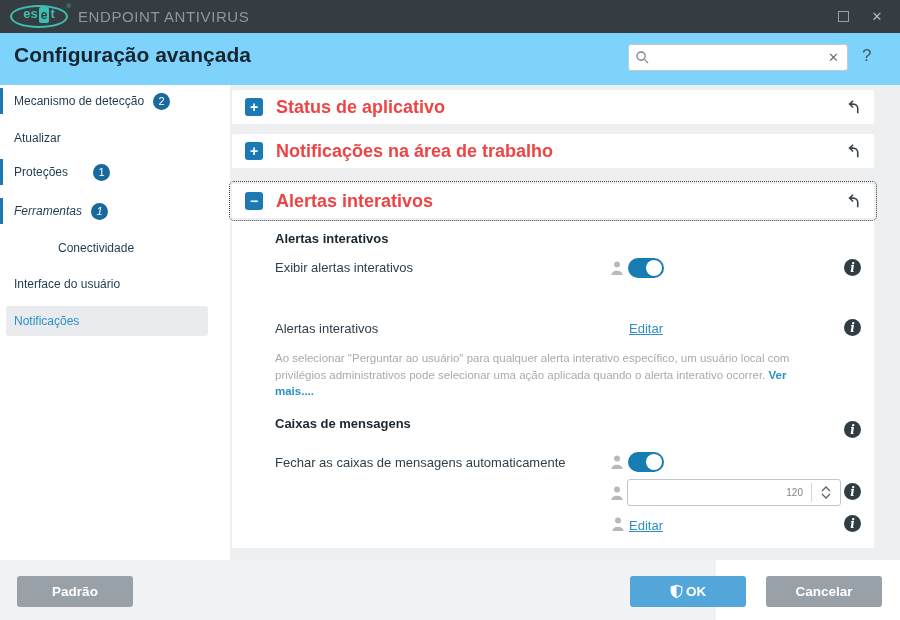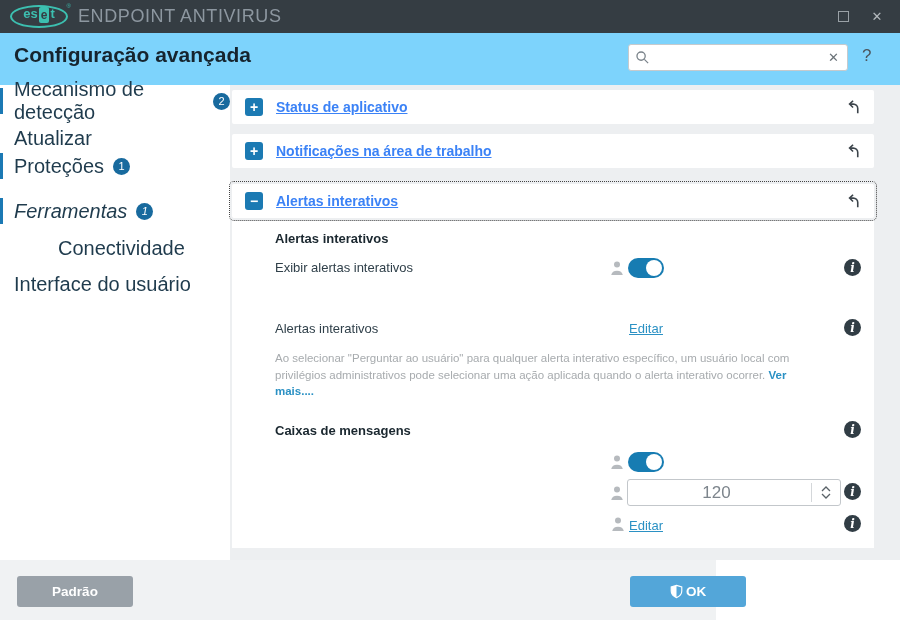--- a/index.html
+++ b/index.html
@@ -5,63 +5,63 @@
   html,body{margin:0;padding:0;background:#dfe2e5;}
   *{box-sizing:border-box;font-family:"Liberation Sans","DejaVu Sans",sans-serif;}
   .window{position:relative;width:900px;height:620px;background:#ffffff;overflow:hidden;}
 
   
   .titlebar{position:absolute;top:0;left:0;width:900px;height:33px;background:#353d43;display:flex;align-items:center;}
   .logo{position:relative;margin-left:10px;width:58px;height:23px;border:2px solid #3cbfb0;border-radius:50%;display:flex;align-items:flex-start;justify-content:center;gap:1px;}
   .logo .lt{color:#3cbfb0;font-weight:bold;font-size:13px;line-height:1;}
   .logo .box{background:#3cbfb0;color:#353d43;font-weight:bold;font-size:12px;line-height:1;border-radius:2px;padding:2px 2px;}
   .logo .reg{position:absolute;top:-4px;right:-5px;color:#3cbfb0;font-size:6px;}
-  .brand{margin-left:10px;color:#8d97a0;font-size:18px;letter-spacing:0.6px;font-weight:500;}
+  .brand{margin-left:10px;color:#8d97a0;font-size:15px;letter-spacing:0.6px;font-weight:500;}
   .wcontrols{position:absolute;right:0;top:0;height:33px;display:flex;align-items:center;}
   .wbtn{width:34px;height:33px;display:flex;align-items:center;justify-content:center;color:#b3b9bd;font-size:13px;}
   .maxglyph{width:11px;height:11px;border:1px solid #9aa1a6;}
 
   
   .headerband{position:absolute;top:33px;left:0;width:900px;height:52px;background:#7dd3fc;}
   .pagetitle{position:absolute;left:14px;top:10px;font-size:21px;font-weight:600;color:#16242e;}
   .searchbox{position:absolute;left:628px;top:11px;width:220px;height:27px;background:#fff;border:1px solid #c6cacd;border-radius:3px;display:flex;align-items:center;padding:0 6px;}
   .searchbox input{flex:1;border:none;outline:none;font-size:13px;color:#333;background:transparent;min-width:0;}
   .clearbtn{color:#6a7278;font-size:13px;padding:0 2px;cursor:default;}
   .helpbtn{position:absolute;left:862px;top:13px;font-size:17px;color:#4c565e;}
 
   
   .sidebar{position:absolute;top:85px;left:0;width:230px;height:475px;background:#fff;}
   .side-item{position:absolute;left:0;width:230px;height:26px;display:flex;align-items:center;}
-  .side-item .lbl{margin-left:14px;font-size:20px;color:#1f3b4d;}
+  .side-item .lbl{margin-left:14px;font-size:12px;color:#1f3b4d;}
   .accentbar{position:absolute;left:0;top:0;width:3px;height:26px;background:#1b79b4;}
   .badge{margin-left:9px;min-width:17px;height:17px;border-radius:50%;background:#186a9e;color:#fff;font-size:11px;display:flex;align-items:center;justify-content:center;padding:0 1px;}
   .side-item.selected{left:6px;width:202px;height:30px;background:#e9ebee;border-radius:3px;}
   .side-item.selected .lbl{margin-left:8px;color:#2b91c4;}
   .side-item.teal .lbl{color:#2b91c4;}
 
   
   .contentbg{position:absolute;left:230px;top:85px;width:670px;height:475px;background:#edeff1;}
   .secbar{position:absolute;left:232px;width:642px;height:34px;background:#fff;border-radius:2px;display:flex;align-items:center;}
   .secbar.focused{outline:1px dotted #444;outline-offset:2px;}
   .pm{margin-left:13px;width:18px;height:18px;border-radius:3px;background:#1b7ab3;color:#fff;font-size:14px;font-weight:bold;display:flex;align-items:center;justify-content:center;line-height:1;}
-  .seclabel{margin-left:13px;font-size:14px;font-weight:bold;color:#3b82f6;text-decoration:underline;}
+  .seclabel{margin-left:13px;font-size:18px;font-weight:bold;color:#ef4444;}
   .revert{position:absolute;right:12px;top:8px;width:18px;height:18px;display:flex;align-items:center;justify-content:center;}
 
   .panel{position:absolute;left:232px;top:221px;width:642px;height:327px;background:#fff;}
   .gtitle{position:absolute;left:43px;font-size:13px;font-weight:bold;color:#1a272f;}
   .rowlbl{position:absolute;left:43px;font-size:13px;color:#30404a;}
   .person{position:absolute;width:16px;height:16px;}
   .toggle{position:absolute;width:36px;height:20px;border-radius:10px;background:#177cb2;}
   .toggle .knob{position:absolute;right:2px;top:2px;width:16px;height:16px;border-radius:50%;background:#fff;}
   .editar{position:absolute;font-size:13px;color:#2b91c4;}
   .info{position:absolute;width:17px;height:17px;border-radius:50%;background:#313d45;color:#fff;display:flex;align-items:center;justify-content:center;font-family:"DejaVu Serif",serif;font-size:12px;font-weight:bold;font-style:italic;line-height:1;}
   .note{position:absolute;left:43px;width:552px;font-size:11.5px;line-height:1.45;color:#a7abae;}
   .note a{color:#2b91c4;font-weight:600;text-decoration:none;}
   .numinput{position:absolute;width:214px;height:27px;background:#fff;border:1px solid #c3c7cb;border-radius:3px;display:flex;align-items:stretch;}
-  .numinput .val{flex:1;border:none;outline:none;text-align:center;padding-right:8px;font-size:17px;color:#7d858c;background:transparent;min-width:0;}
+  .numinput .val{flex:1;border:none;outline:none;text-align:right;padding-right:8px;font-size:10px;color:#7d858c;background:transparent;min-width:0;}
   .numinput .sep{width:1px;background:#d4d7da;margin:3px 0;}
   .numinput .spin{width:28px;display:flex;flex-direction:column;align-items:center;justify-content:center;gap:1px;}
 
   
   .footer{position:absolute;left:0;top:560px;width:716px;height:60px;background:#f0f2f3;}
   .btn{position:absolute;top:16px;height:31px;width:116px;border:none;border-radius:3px;color:#fff;font-size:13.5px;font-weight:600;display:flex;align-items:center;justify-content:center;gap:3px;}
   .btn.gray{background:#99a1a8;}
   .btn.blue{background:#53a6d9;}
 </style>
 </head>
@@ -102,35 +102,38 @@
 
   <div class="sidebar">
     <div class="side-item" style="top:3px;">
       <span class="accentbar"></span>
       <span class="lbl">Mecanismo de detecção</span>
       <span class="badge">2</span>
     </div>
     <div class="side-item" style="top:40px;">
       <span class="lbl">Atualizar</span>
     </div>
-    <div class="side-item" style="top:68px;">
+    <div class="side-item" style="top:74px;gap:16px;">
       <span class="accentbar"></span>
       <span class="lbl">Proteções</span>
       <span class="badge">1</span>
     </div>
     <div class="side-item" style="top:113px;font-style:italic;">
       <span class="accentbar"></span>
       <span class="lbl">Ferramentas</span>
       <span class="badge">1</span>
     </div>
     <div class="side-item" style="top:150px;padding-left:44px;">
       <span class="lbl">Conectividade</span>
     </div>
     <div class="side-item" style="top:186px;">
       <span class="lbl">Interface do usuário</span>
+    </div>
+    <div class="side-item selected" style="top:221px;">
+      <span class="lbl">Notificações</span>
     </div>
   </div>
 
   <div class="contentbg"></div>
 
   <div class="secbar" style="top:90px;">
     <span class="pm">+</span>
     <span class="seclabel">Status de aplicativo</span>
     <span class="revert">
       <svg width="17" height="17" viewBox="0 0 16 16">
@@ -175,23 +178,24 @@
 
     <div class="rowlbl" style="top:100px;">Alertas interativos</div>
     <a class="editar" style="left:397px;top:100px;" href="#">Editar</a>
     <div class="info" style="left:612px;top:98px;">i</div>
 
     <div class="note" style="top:129px;">
       <span>Ao selecionar "Perguntar ao usuário" para qualquer alerta interativo específico, um usuário local com privilégios administrativos pode selecionar uma ação aplicada quando o alerta interativo ocorrer.</span>
       <a href="#">Ver mais....</a>
     </div>
 
-    <div class="gtitle" style="top:202px;">Caixas de mensagens</div>
+    <div class="gtitle" style="top:195px;">Caixas de mensagens</div>
     <div class="info" style="left:612px;top:200px;">i</div>
 
+    <div class="rowlbl" style="top:234px;">Fechar as caixas de mensagens automaticamente</div>
     <svg class="person" style="left:377px;top:233px;" viewBox="0 0 16 16">
         <circle cx="8" cy="4.6" r="3" fill="#b6babe"></circle>
         <path d="M2.2 15 a5.9 5.3 0 0 1 11.6 0 Z" fill="#b6babe"></path>
       </svg>
     <div class="toggle" style="left:396px;top:231px;">
         <span class="knob"></span>
       </div>
 
     <svg class="person" style="left:377px;top:264px;" viewBox="0 0 16 16">
         <circle cx="8" cy="4.6" r="3" fill="#b6babe"></circle>
@@ -223,15 +227,18 @@
     <button class="btn gray" style="left:17px;">
         <span>Padrão</span>
       </button>
     <button class="btn blue" style="left:630px;text-align:right;">
       <svg width="13" height="15" viewBox="0 0 16 17">
           <path d="M8 1 L14.5 3 V8 C14.5 12 11.5 14.7 8 16 C4.5 14.7 1.5 12 1.5 8 V3 Z" fill="none" stroke="#ffffff" stroke-width="1.4"></path>
           <path d="M8 1 L1.5 3 V8 C1.5 12 4.5 14.7 8 16 Z" fill="#ffffff"></path>
         </svg>
       <span>OK</span>
     </button>
+    <button class="btn gray" style="left:766px;">
+        <span>Cancelar</span>
+      </button>
   </div>
 
 </div>
 
 </body></html>

